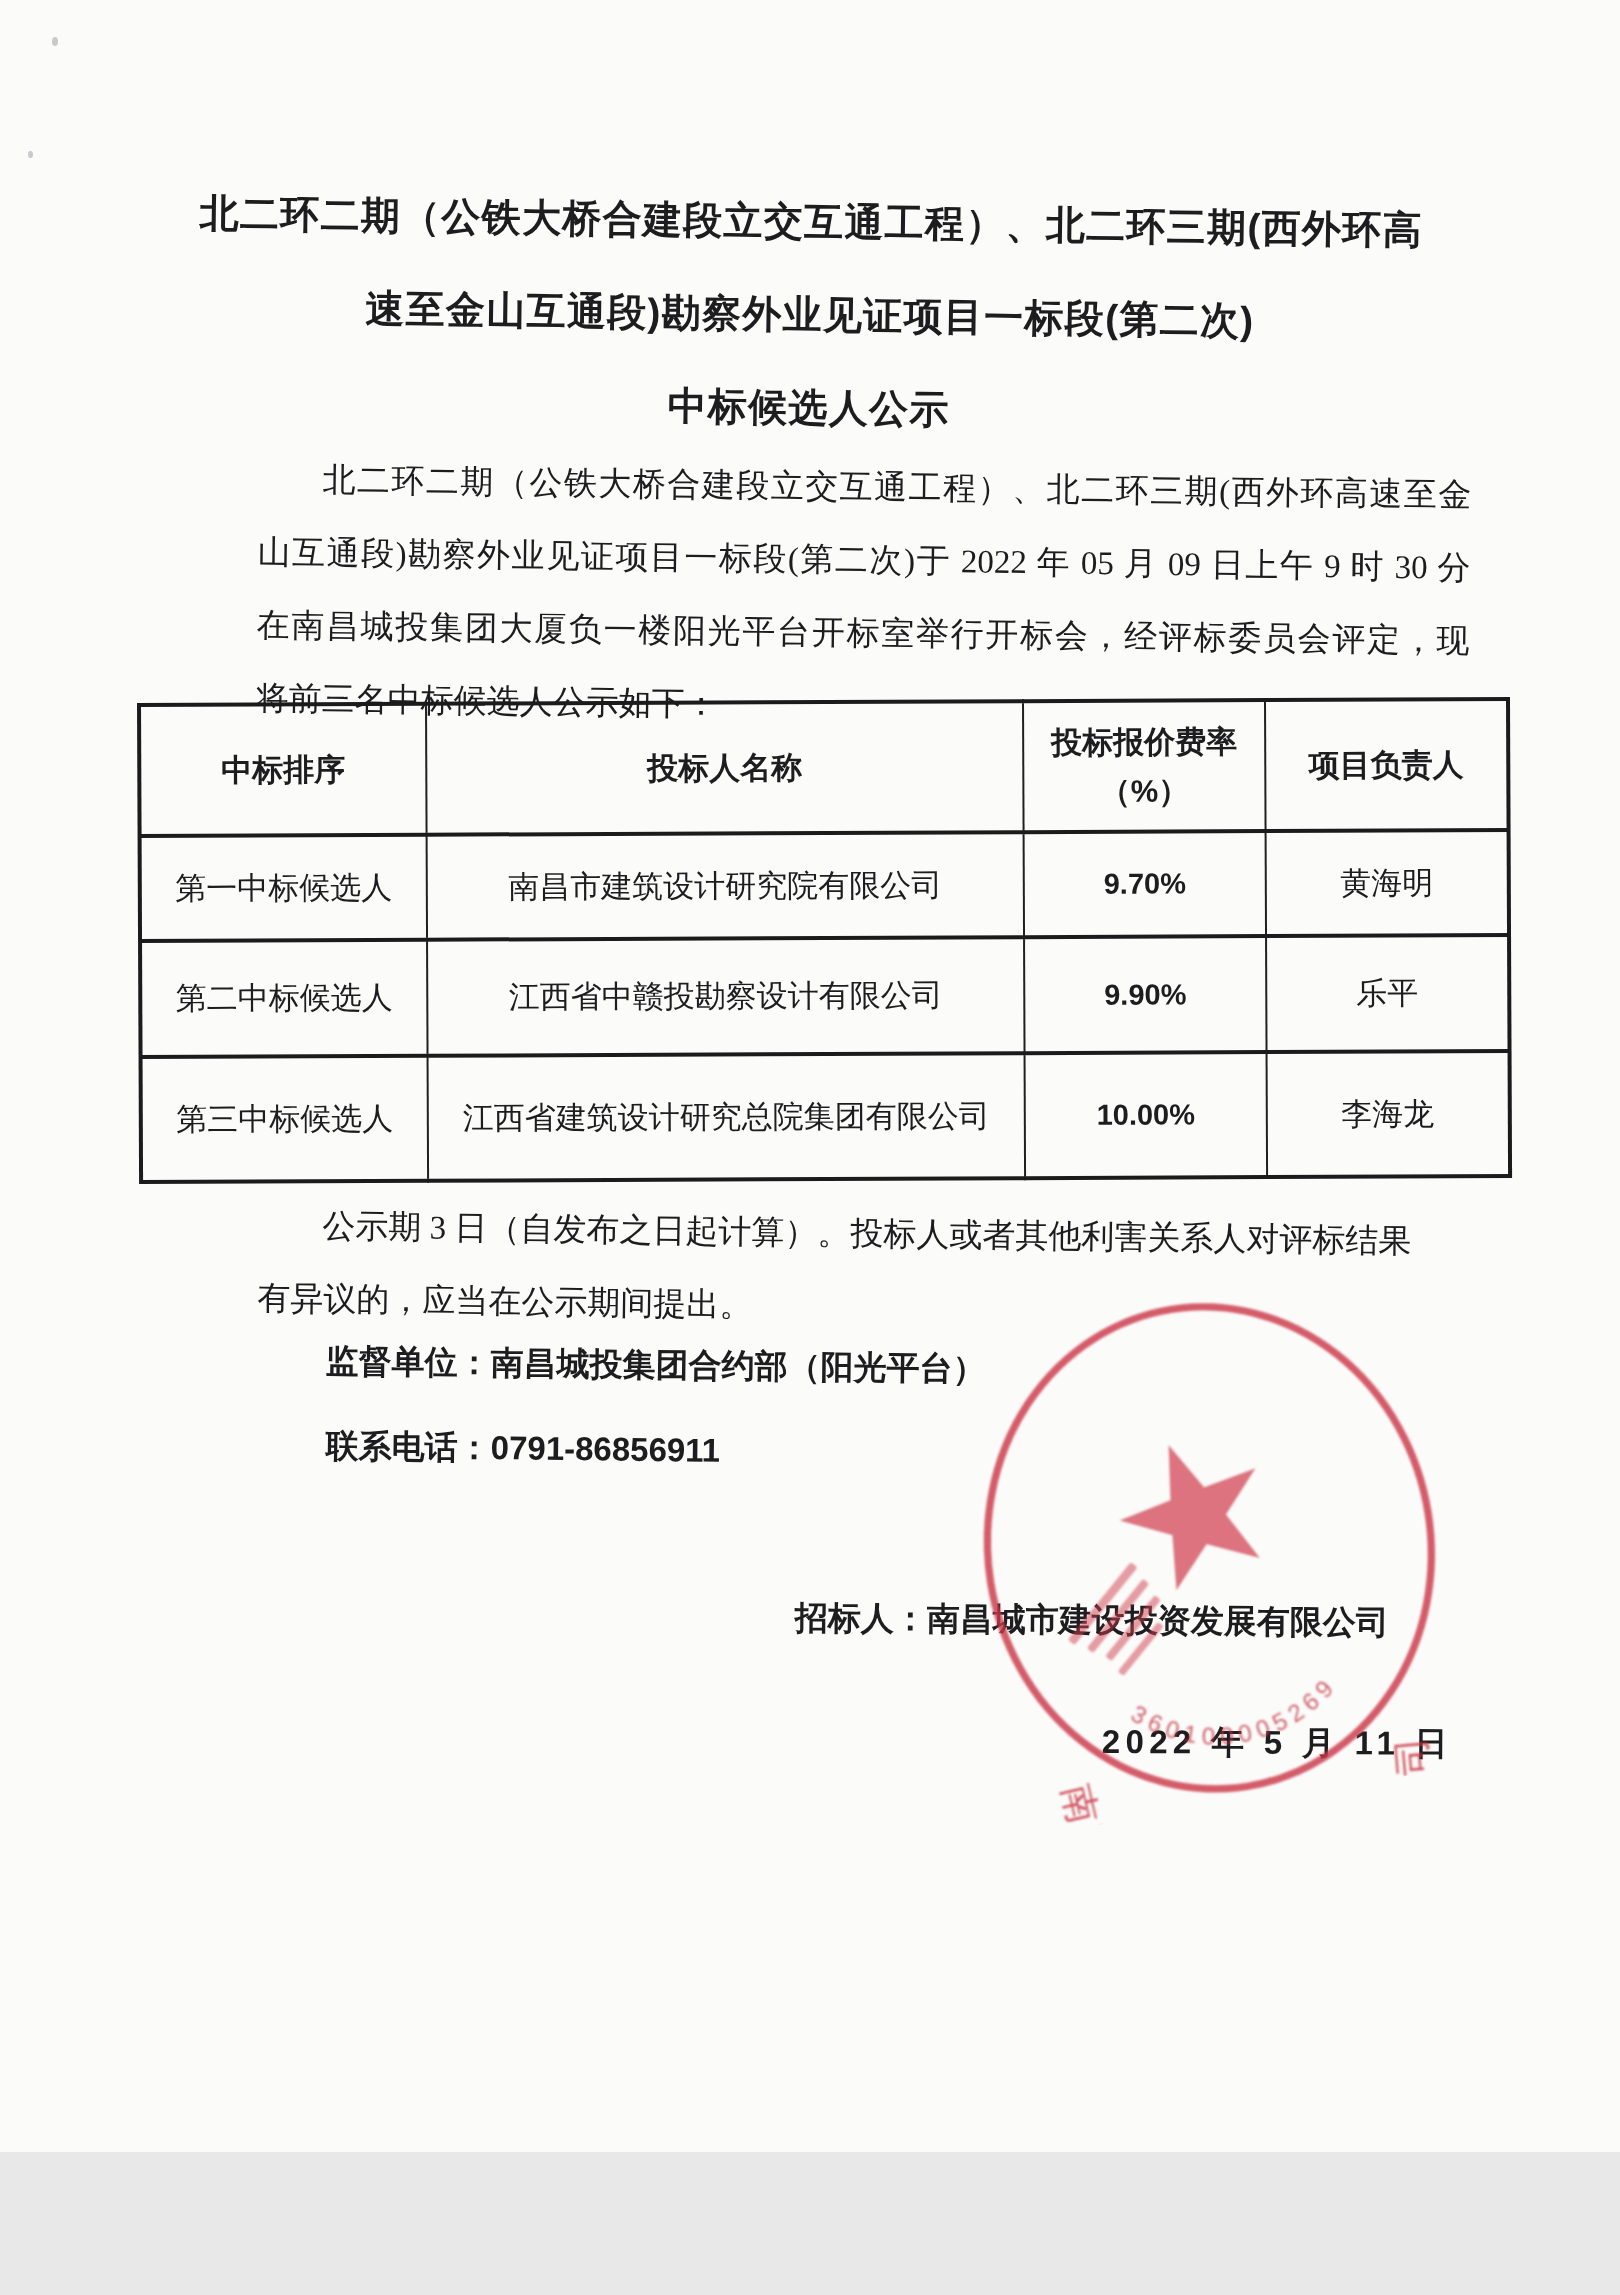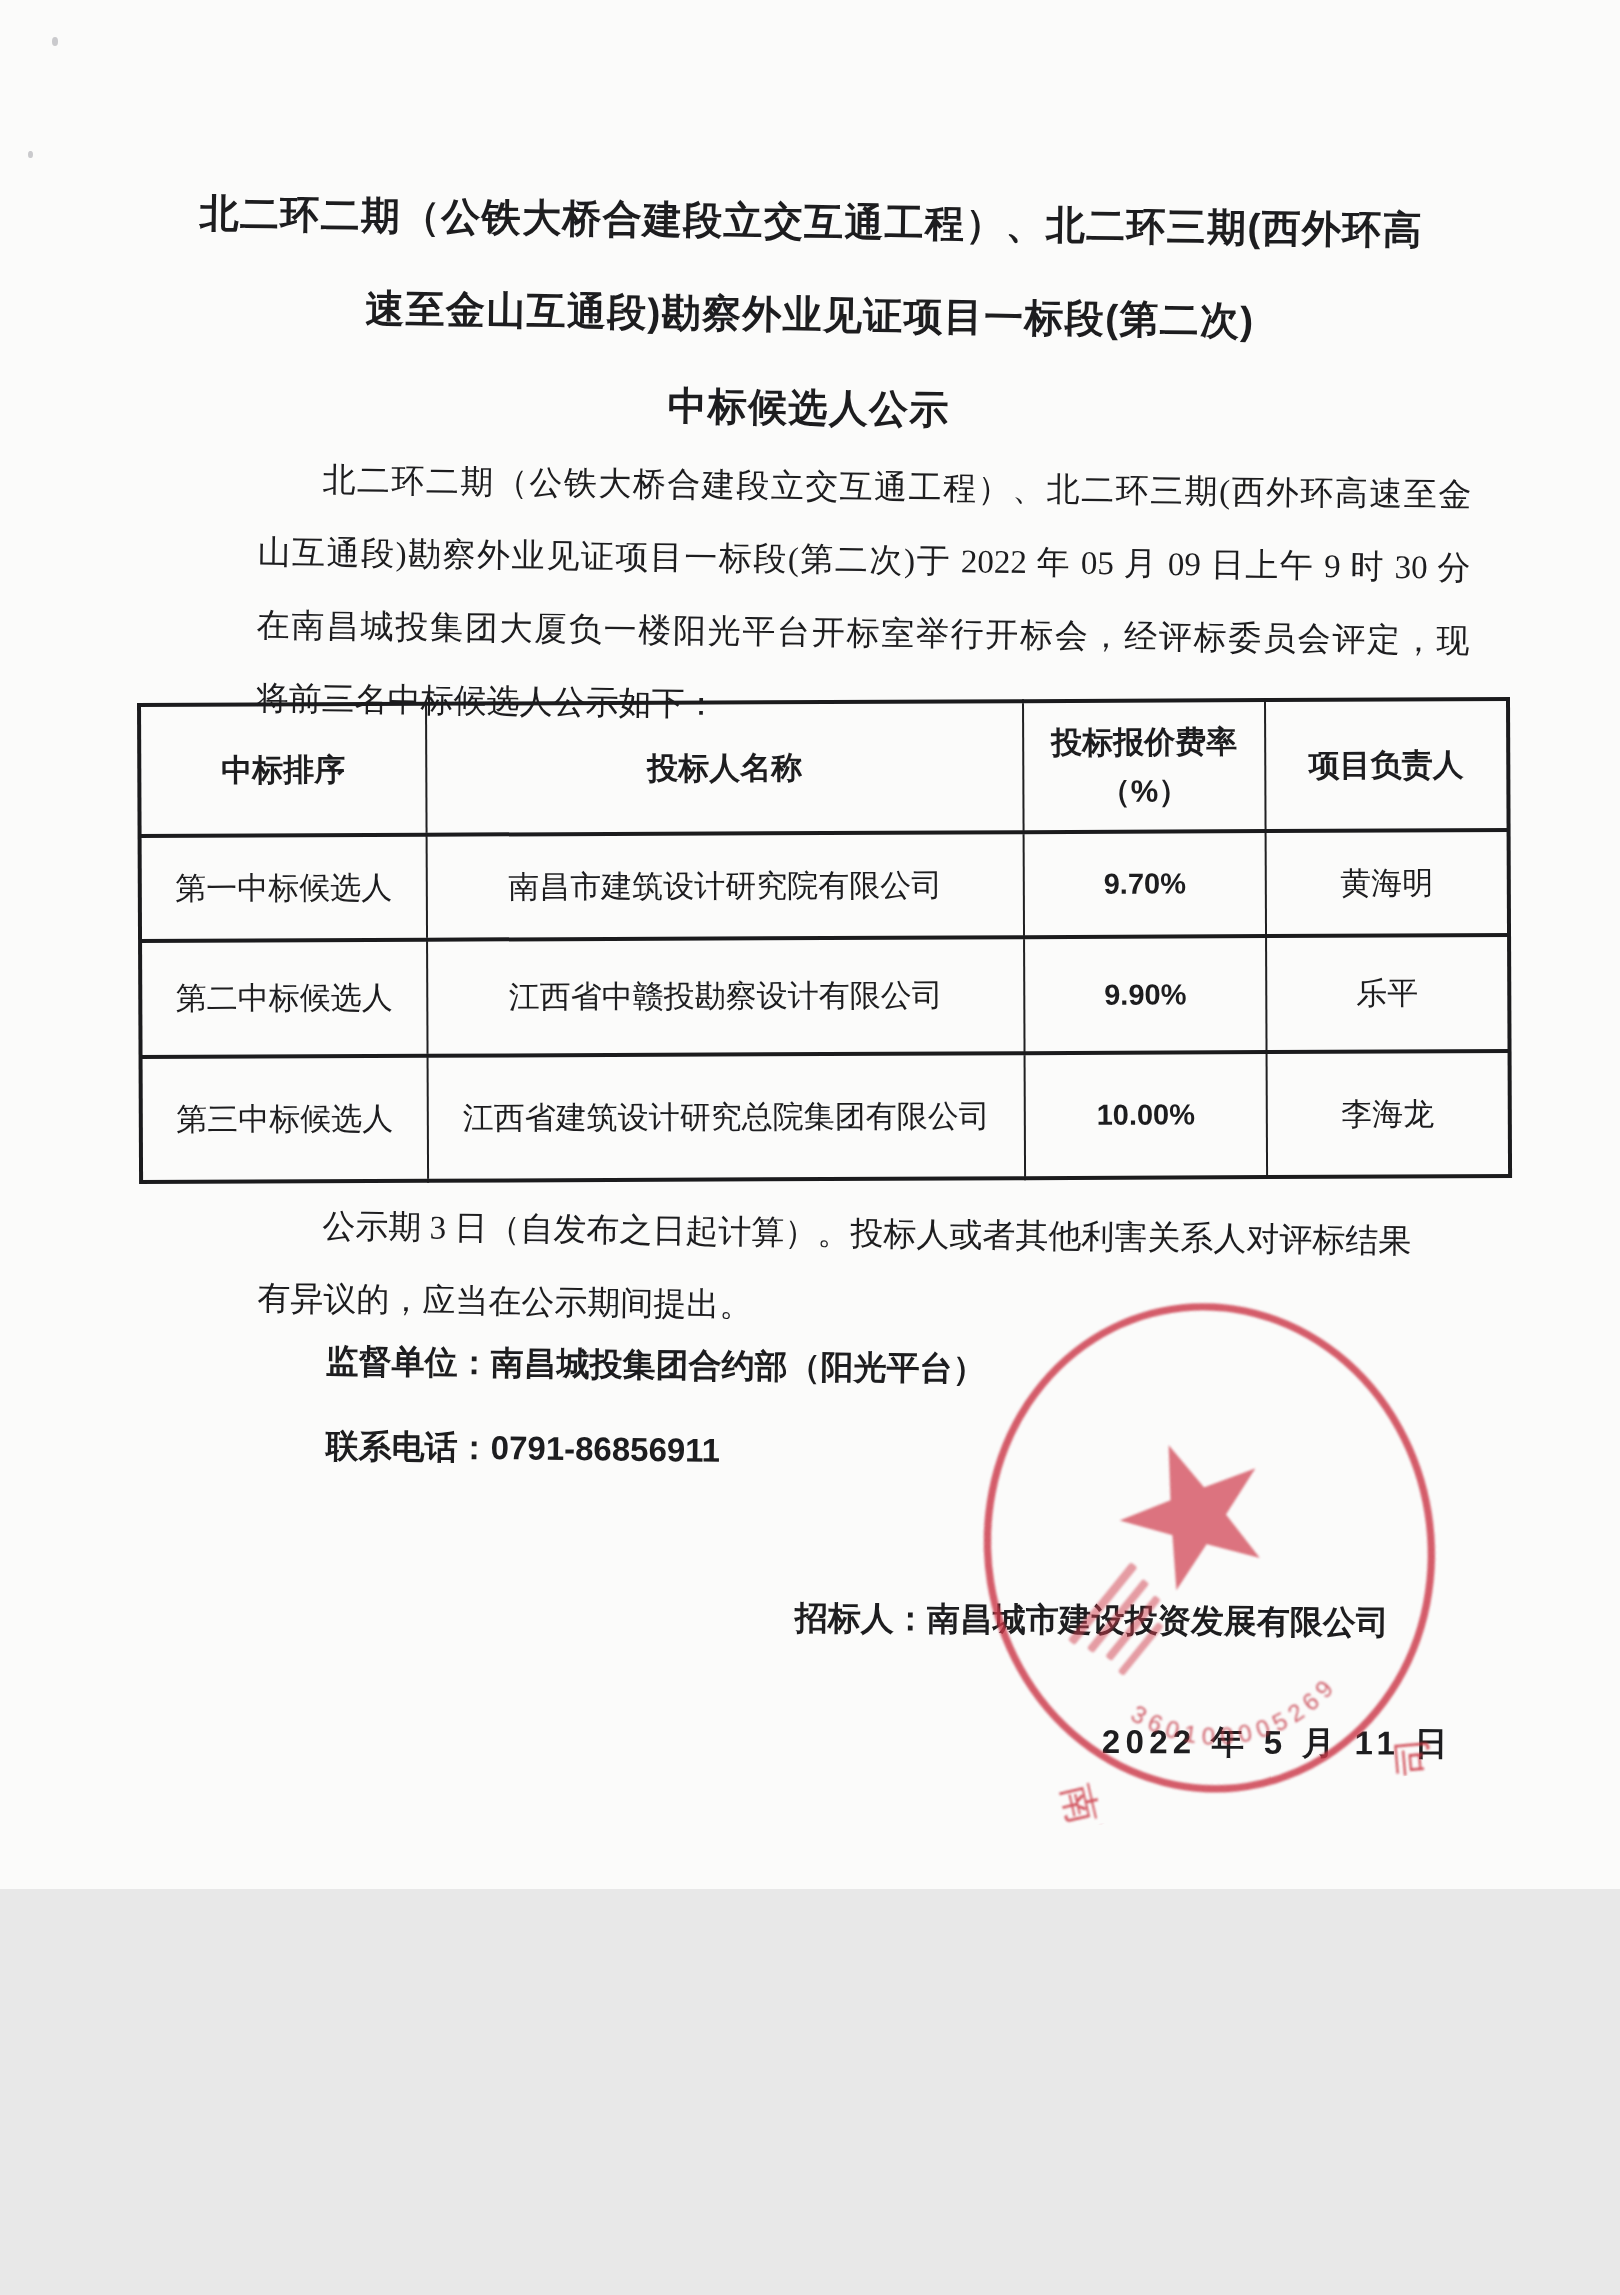--- a/index.html
+++ b/index.html
@@ -1,17 +1,17 @@
 <!DOCTYPE html>
 <html style="font-size:10.7px"><head>
 <meta charset="utf-8">
 <style>
   html,body { margin:0; padding:0; background:#e8e8e8; }
   .page {
-    position:relative; width:1620px; height:1889px;
+    position:relative; width:1620px; height:2152px;
     background:#fbfbfa; overflow:hidden;
     font-family:"Liberation Serif","DejaVu Serif",serif;
     color:#1d1d1f;
   }
   
   .title-block {
     position:absolute; left:0; top:175px; width:100%;
     text-align:center; font-family:"Liberation Sans","DejaVu Sans",sans-serif;
     font-weight:bold; font-size:39px; line-height:93px; letter-spacing:1.3px;
     transform:rotate(0.8deg);

